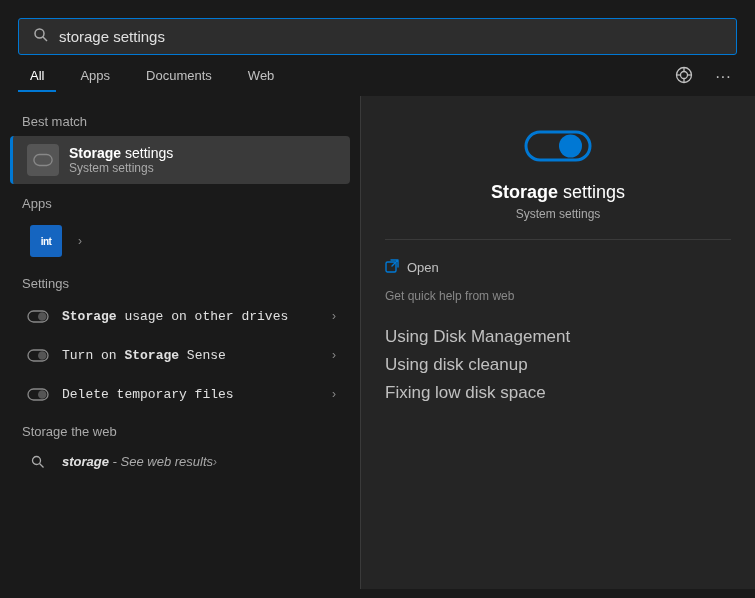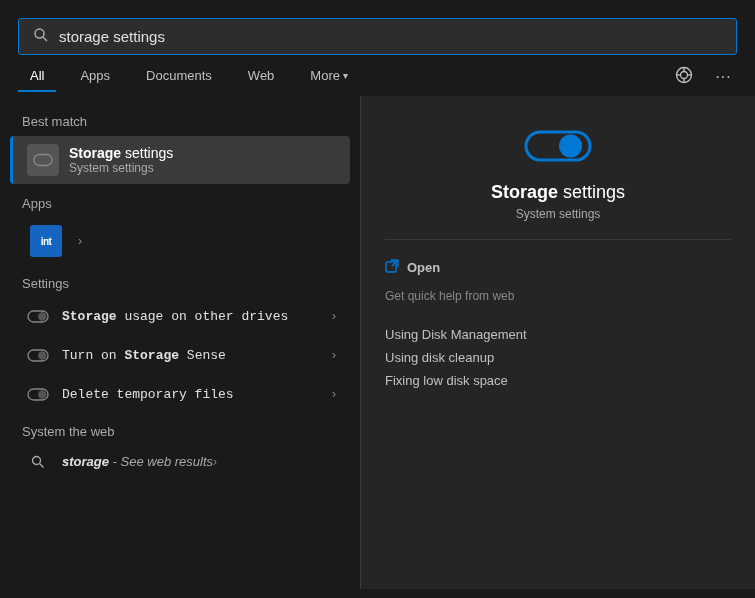--- a/index.html
+++ b/index.html
@@ -266,33 +266,32 @@
     }
     .action-link {
       display: flex;
       align-items: center;
       gap: 8px;
       padding: 5px 0;
       font-size: 13px;
       color: #c0c0c0;
       cursor: pointer;
       border-radius: 3px;
-      font-weight: bold;
     }
     .action-link .open-icon {
       color: #0078d4;
       font-size: 14px;
     }
     .help-label {
       font-size: 12px;
       color: #888;
       margin: 8px 0 20px 0;
     }
     .help-link {
-      font-size: 13px;
+      font-size: 17px;
       color: #c0c0c0;
       padding: 4px 0;
       cursor: pointer;
       border-radius: 3px;
     }
 
     
     .intel-icon-wrap {
       width: 32px;
       height: 32px;
@@ -318,24 +317,20 @@
     </svg>
   </div>
   <input type="text" value="storage settings" style="">
 </div>
 
 <div class="nav-tabs">
   <div class="nav-tab active">All</div>
   <div class="nav-tab">Apps</div>
   <div class="nav-tab">Documents</div>
   <div class="nav-tab">Web</div>
-  <div class="nav-tab nav-tab-more">
-    <span>More</span>
-    <span class="chevron">▾</span>
-  </div>
   <div class="nav-right">
     <button class="nav-icon-btn">
       <svg width="18" height="18" viewBox="0 0 18 18" fill="none">
         <circle cx="9" cy="9" r="7.5" stroke="#c0c0c0" stroke-width="1.3"></circle>
         <circle cx="9" cy="9" r="3.5" stroke="#c0c0c0" stroke-width="1.3"></circle>
         <line x1="9" y1="1.5" x2="9" y2="5.5" stroke="#c0c0c0" stroke-width="1.3"></line>
         <line x1="9" y1="12.5" x2="9" y2="16.5" stroke="#c0c0c0" stroke-width="1.3"></line>
         <line x1="1.5" y1="9" x2="5.5" y2="9" stroke="#c0c0c0" stroke-width="1.3"></line>
         <line x1="12.5" y1="9" x2="16.5" y2="9" stroke="#c0c0c0" stroke-width="1.3"></line>
       </svg>
@@ -406,21 +401,21 @@
           <rect x="1" y="1" width="20" height="11" rx="5.5" stroke="#888" stroke-width="1.3" fill="none"></rect>
           <rect x="11" y="2.2" width="8.5" height="8.5" rx="4.25" fill="#555"></rect>
         </svg>
       </div>
       <div class="settings-text">
         <span>Delete temporary files</span>
       </div>
       <div class="chevron-right">›</div>
     </div>
 
-    <div class="section-label">System the web</div>
+    <div class="section-label">Storage the web</div>
     <div class="web-item">
       <div class="web-search-icon">
         <svg width="14" height="14" viewBox="0 0 14 14" fill="none">
           <circle cx="5.5" cy="5.5" r="4" stroke="#aaa" stroke-width="1.3" fill="none"></circle>
           <line x1="8.5" y1="8.5" x2="12.5" y2="12.5" stroke="#aaa" stroke-width="1.3"></line>
         </svg>
       </div>
       <div class="web-text">
         <span class="highlight">storage</span><span class="see-web"> - See web results</span>
       </div>

